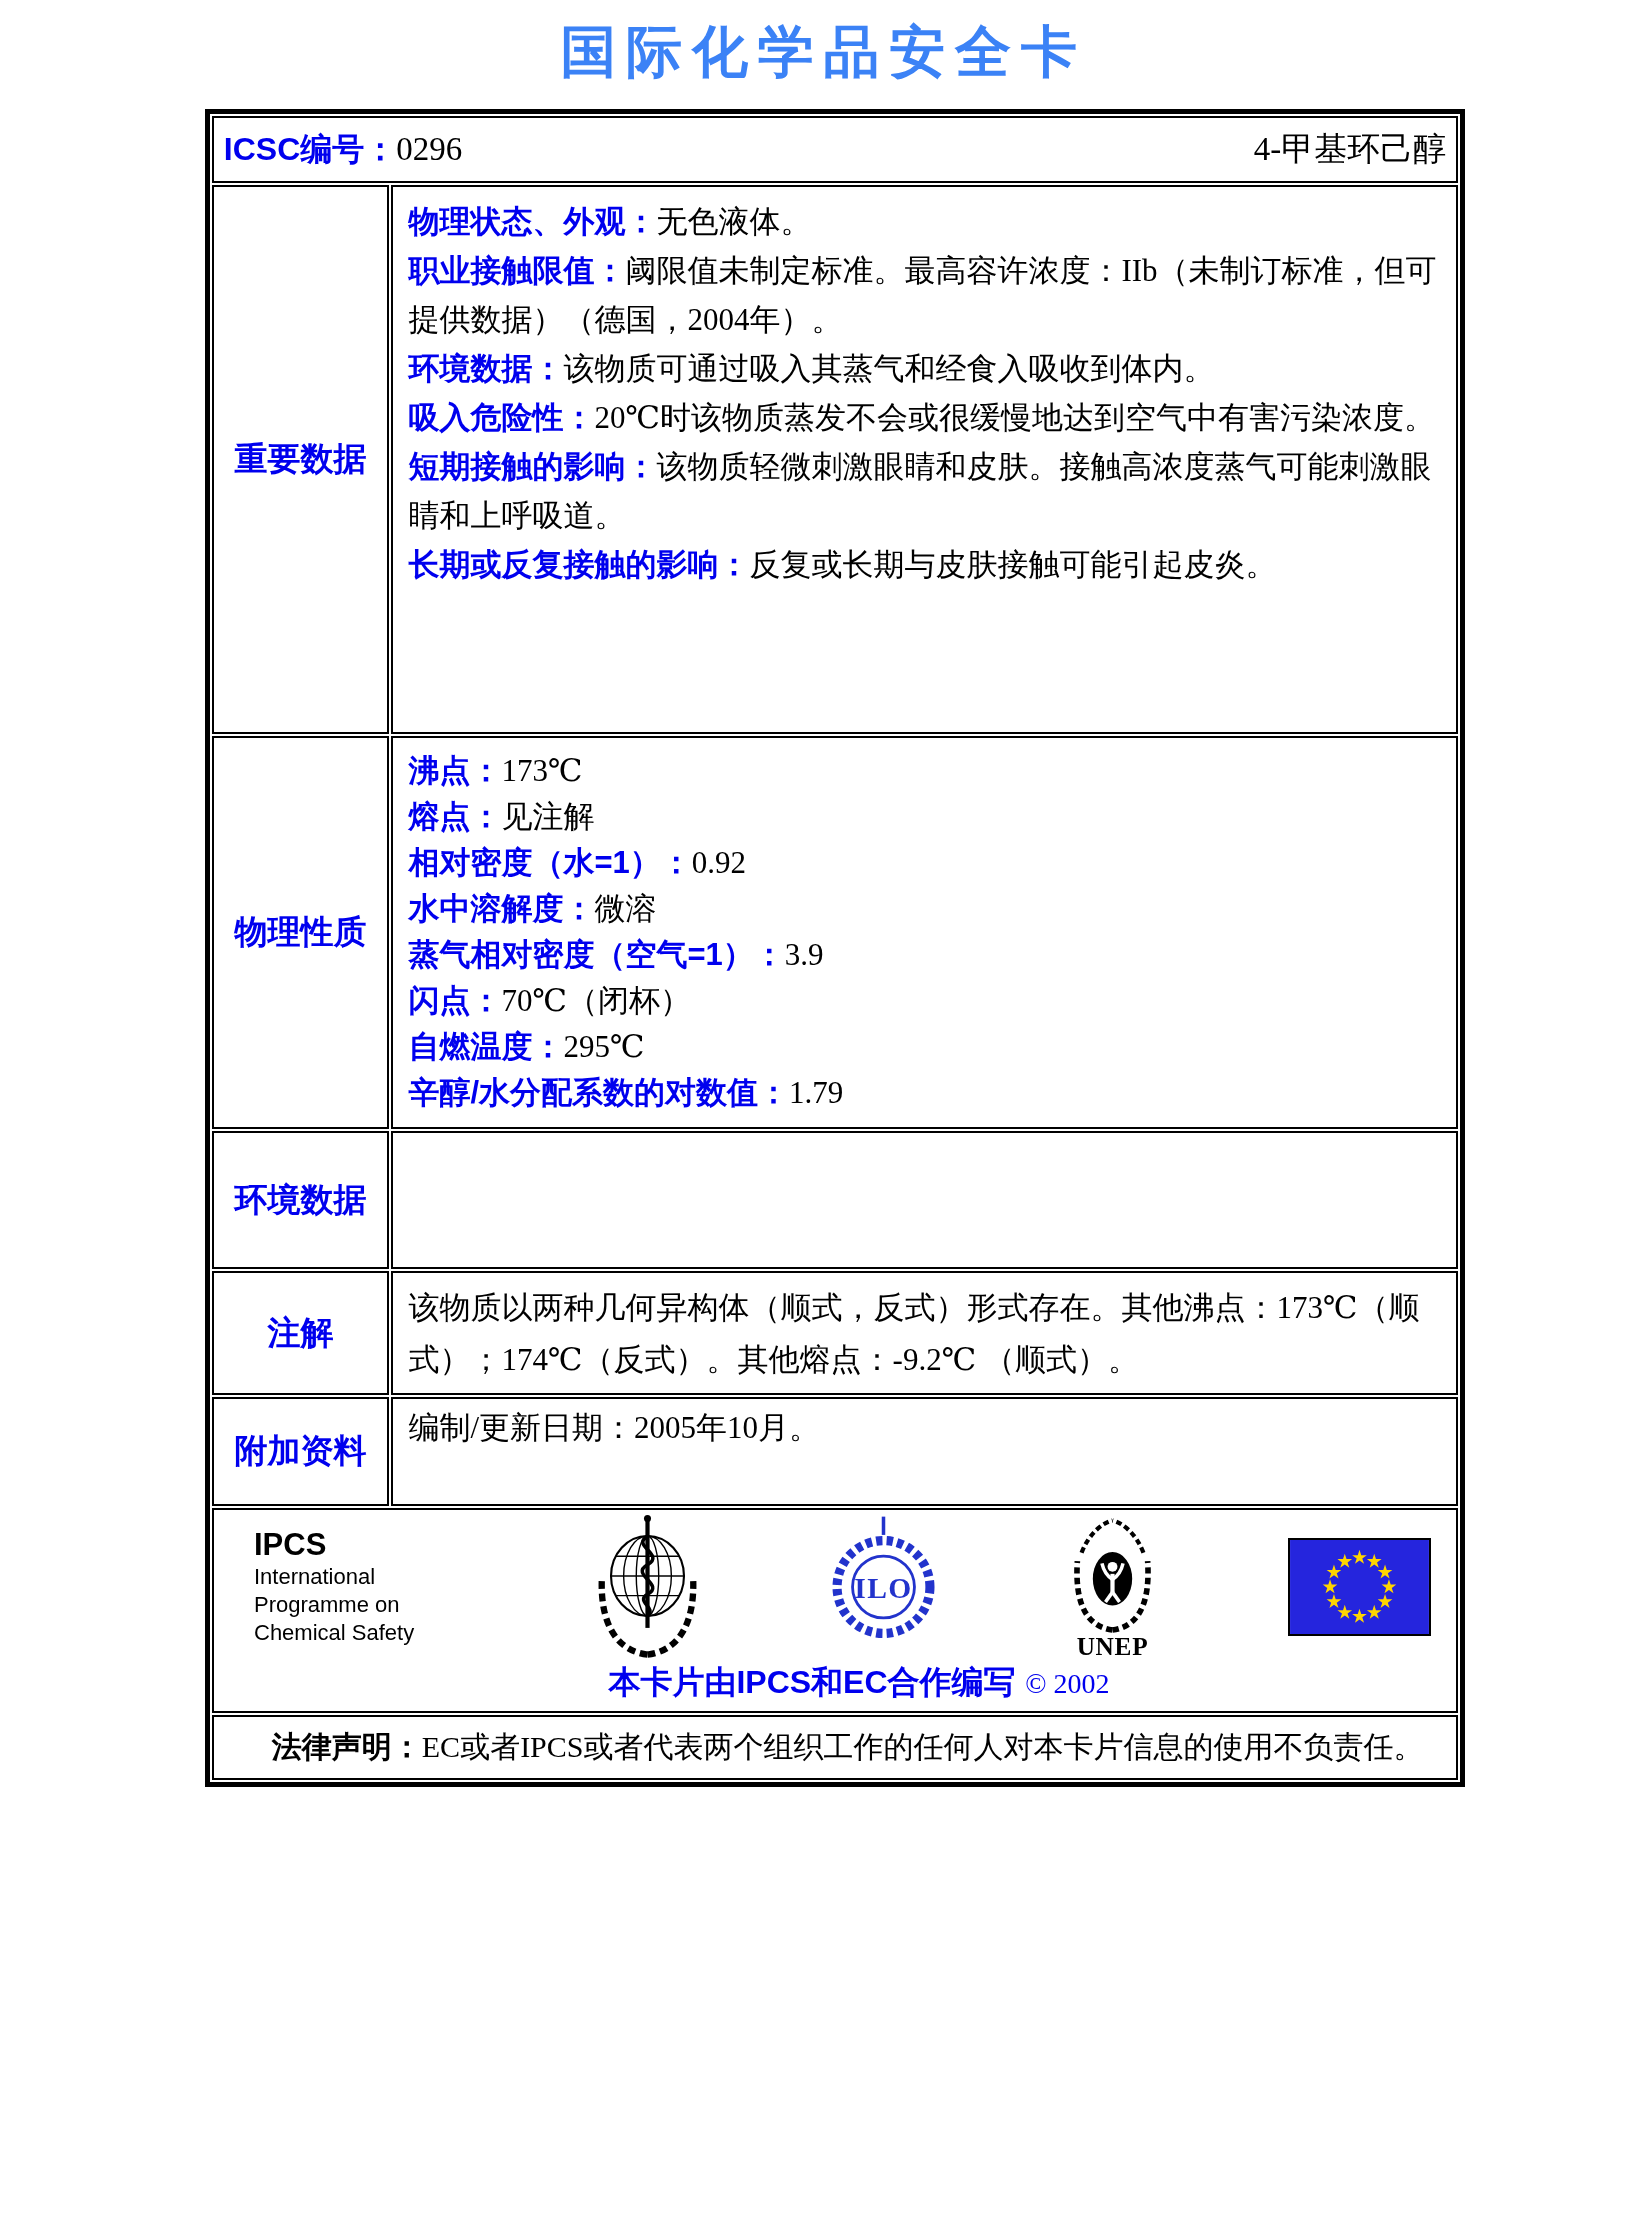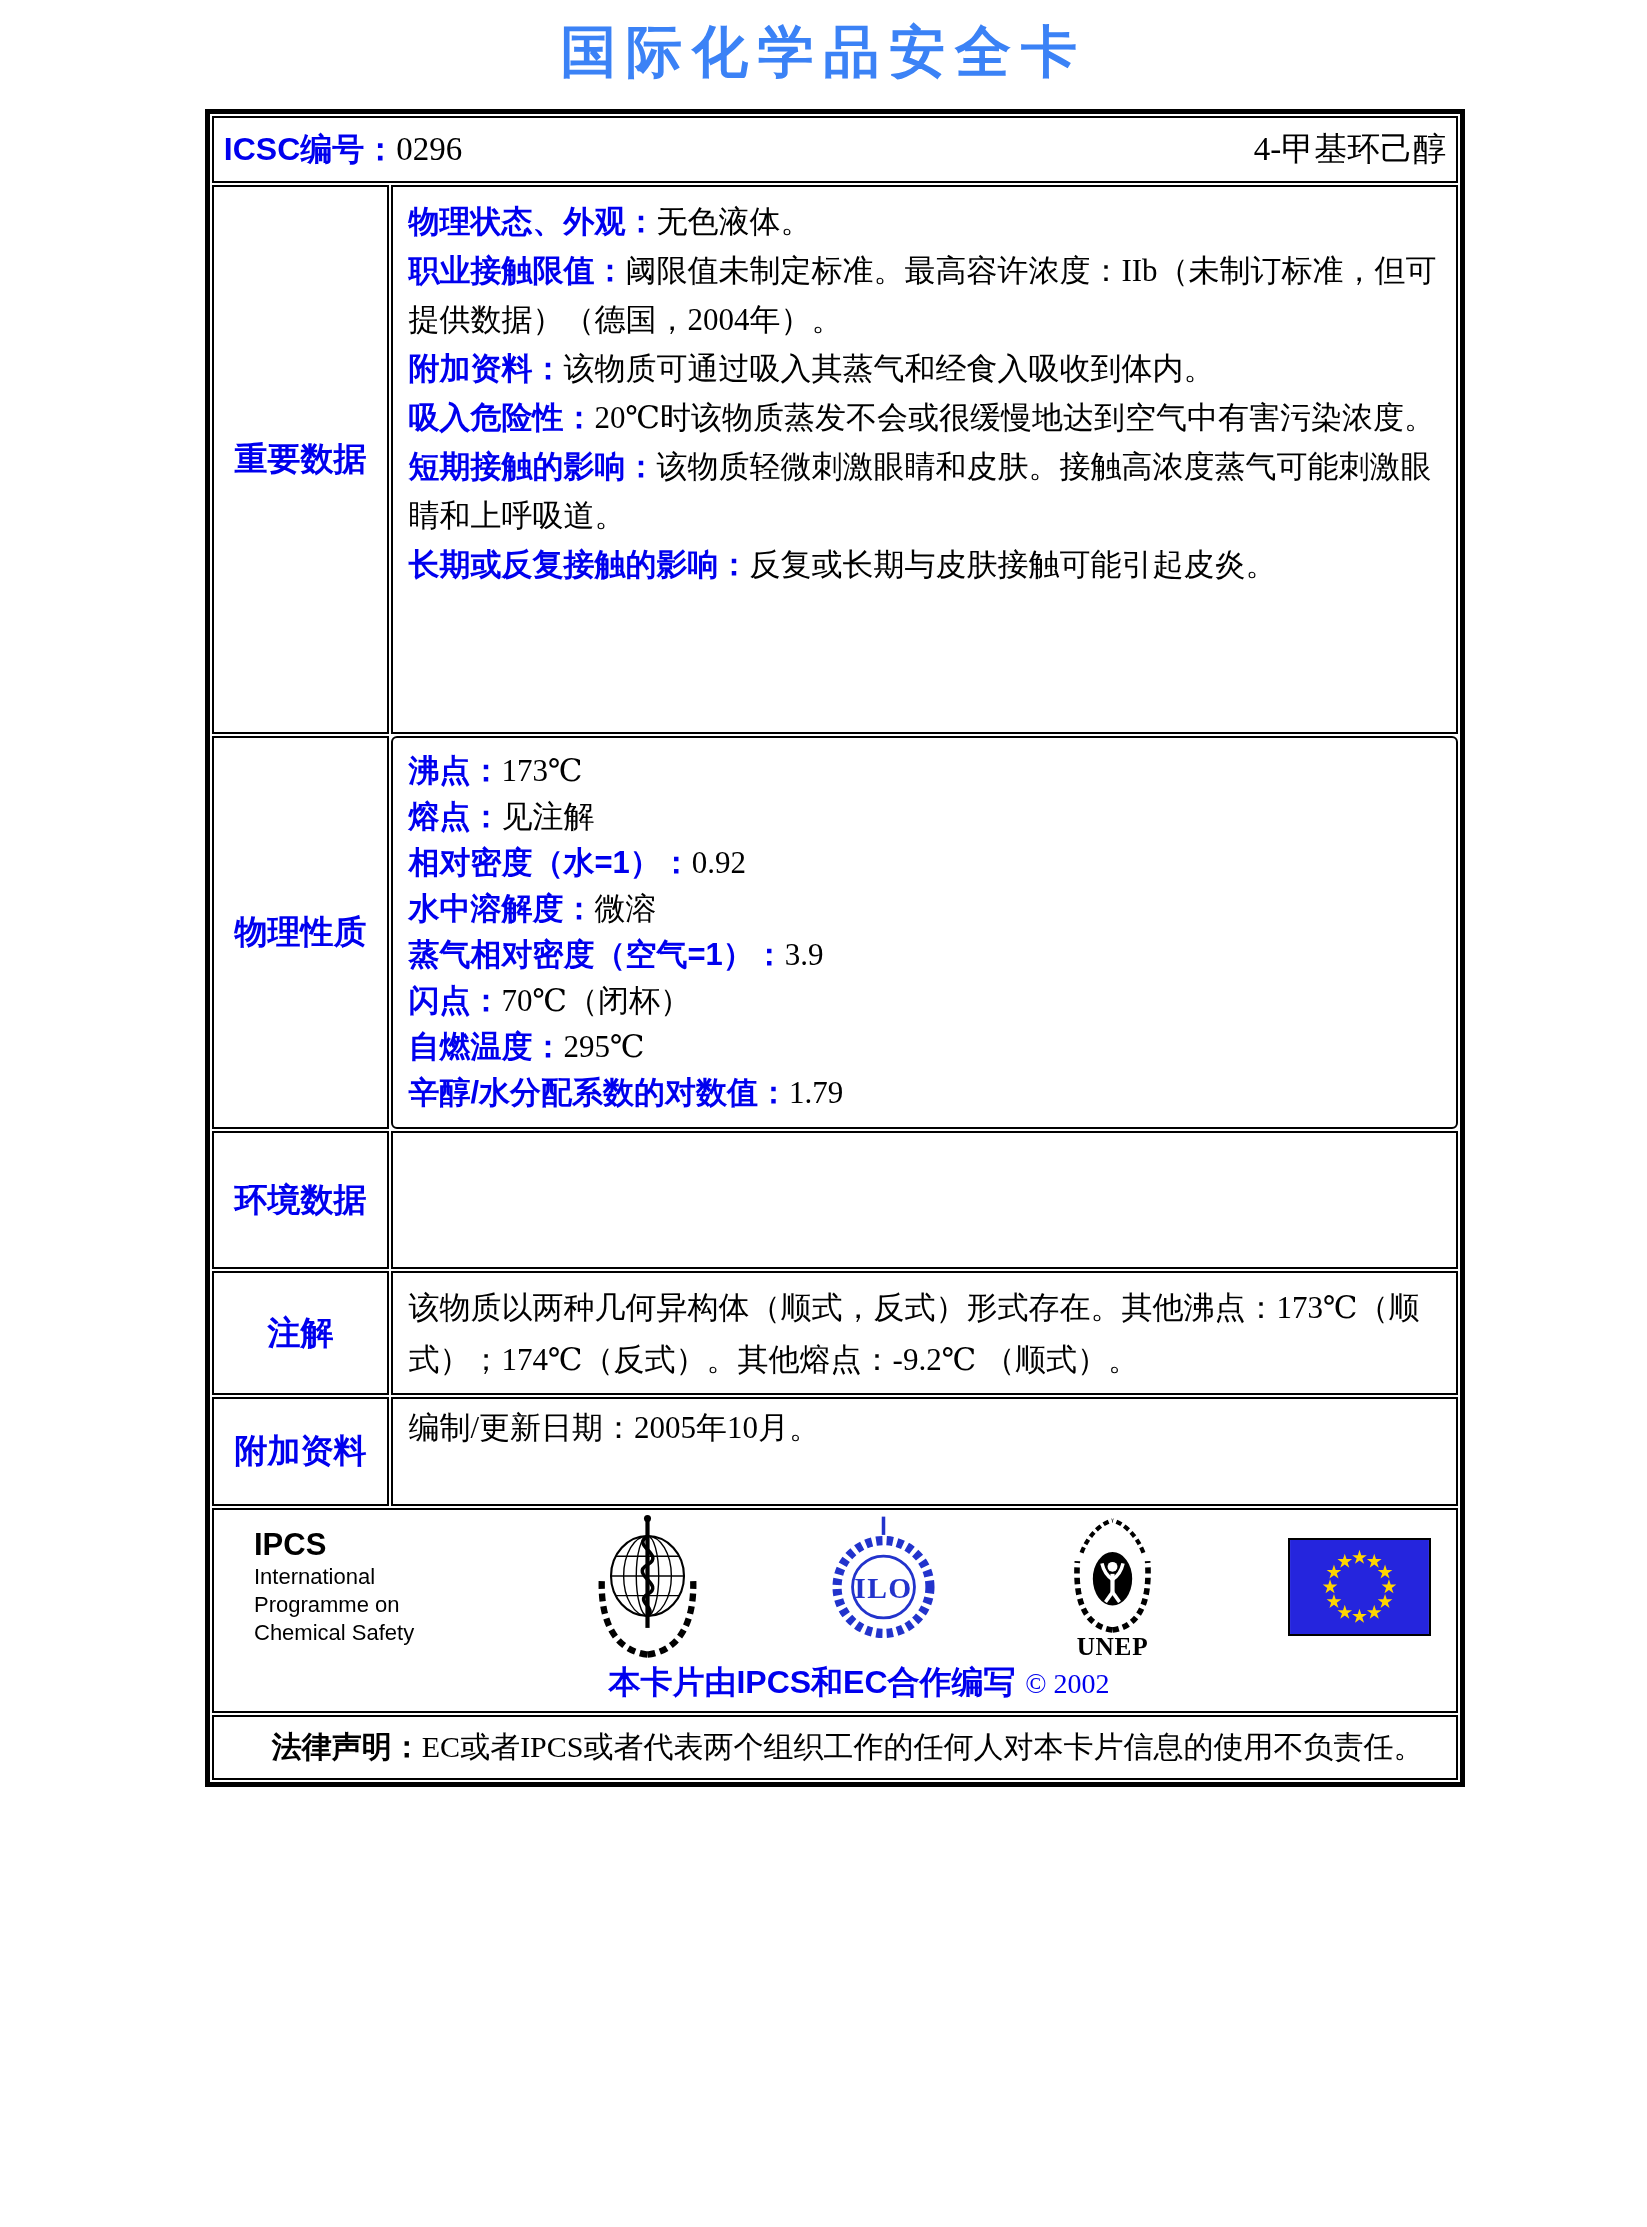--- a/index.html
+++ b/index.html
@@ -52,21 +52,21 @@
     font-family: "Liberation Sans", "DejaVu Sans", sans-serif;
   }
   .content-cell {
     vertical-align: top;
     padding: 9.8px 14px 7px 15.4px;
     font-size: 31px;
     line-height: 49px;
   }
   .r-imp td { height: 549px; }
   .r-phys td { height: 393px; }
-  .r-phys .content-cell { line-height: 46px; border-radius: 6px; }
+  .r-phys .content-cell { line-height: 46px; }
   .r-env td { height: 138px; }
   .r-notes td { height: 100px; }
   .r-notes .content-cell { line-height: 52px; padding-top: 8.4px; }
   .r-addl td { height: 109px; }
   .r-addl .content-cell { line-height: 44px; padding-top: 7px; }
   .r-logos td { height: 191px; vertical-align: middle; padding: 5.6px 18px; }
   .r-legal td { height: 65px; vertical-align: middle; padding: 0 9.8px; font-size: 30px; }
   .imp-item { display: block; }
   .phys-item { display: block; }
   .logos-flex {
@@ -124,21 +124,21 @@
         <div class="hdr-right">4-甲基环己醇</div>
       </div>
     </td>
   </tr>
 
   <tr class="r-imp">
     <td class="label-cell">重要数据</td>
     <td class="content-cell">
       <span class="imp-item"><span class="blue-key">物理状态、外观：</span><span>无色液体。</span></span>
       <span class="imp-item"><span class="blue-key">职业接触限值：</span><span>阈限值未制定标准。最高容许浓度：IIb（未制订标准，但可提供数据）（德国，2004年）。</span></span>
-      <span class="imp-item"><span class="blue-key">附加资料：</span><span>该物质可通过吸入其蒸气和经食入吸收到体内。</span></span>
+      <span class="imp-item"><span class="blue-key">环境数据：</span><span>该物质可通过吸入其蒸气和经食入吸收到体内。</span></span>
       <span class="imp-item"><span class="blue-key">吸入危险性：</span><span>20℃时该物质蒸发不会或很缓慢地达到空气中有害污染浓度。</span></span>
       <span class="imp-item"><span class="blue-key">短期接触的影响：</span><span>该物质轻微刺激眼睛和皮肤。接触高浓度蒸气可能刺激眼睛和上呼吸道。</span></span>
       <span class="imp-item"><span class="blue-key">长期或反复接触的影响：</span><span>反复或长期与皮肤接触可能引起皮炎。</span></span>
     </td>
   </tr>
 
   <tr class="r-phys">
     <td class="label-cell">物理性质</td>
     <td class="content-cell">
       <span class="phys-item"><span class="blue-key">沸点：</span><span>173℃</span></span>

